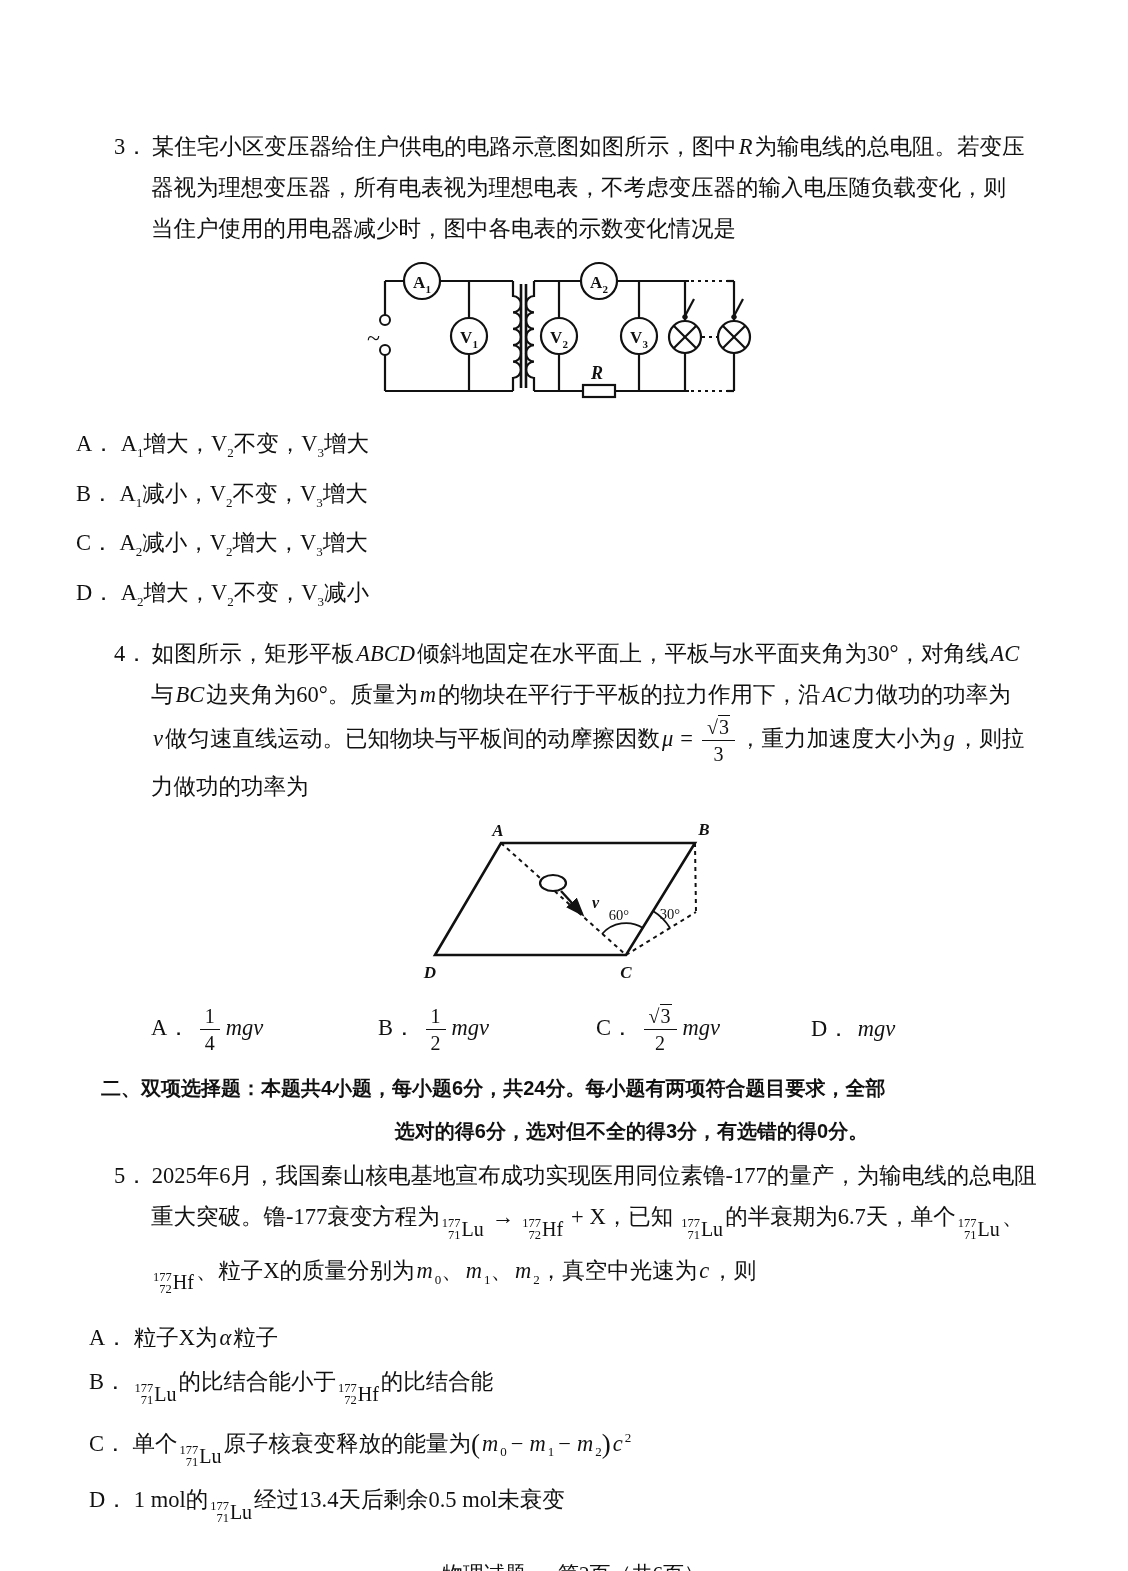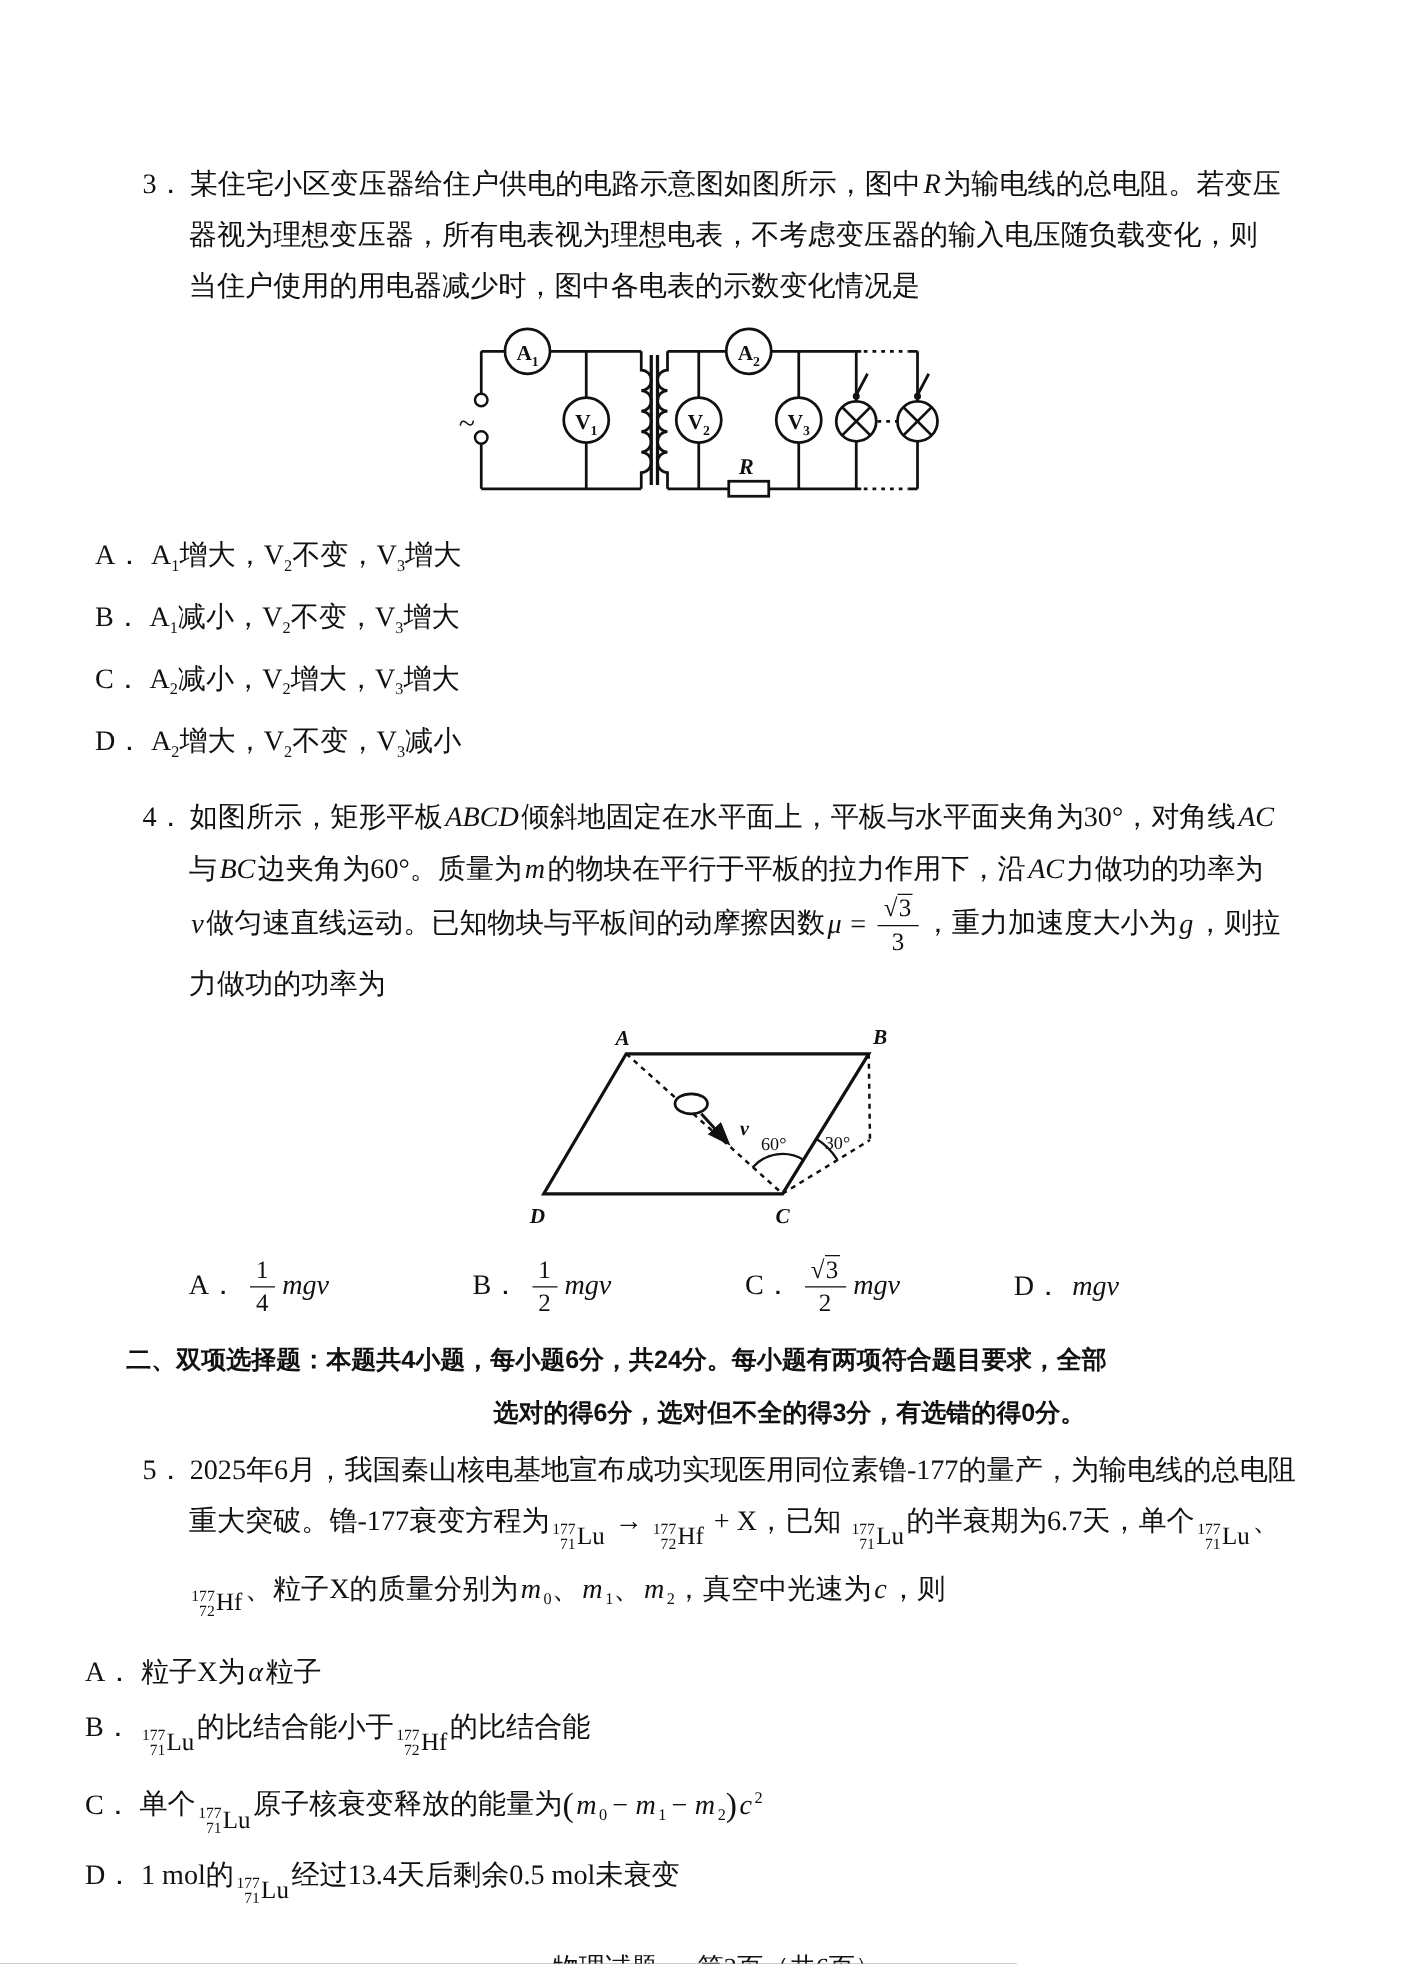--- a/index.html
+++ b/index.html
@@ -34,21 +34,21 @@
   .oc-c{width:215px;}
   .sec{margin-top:12px;font-family:"Liberation Sans","DejaVu Sans",sans-serif;font-weight:bold;}
   .sec .ln{font-size:20px;line-height:43px;}
   .sec-l1{margin-left:101px;}
   .sec-l2{margin-left:135px;text-align:center;}
   #q5{margin-top:2px;}
   .iso{display:inline-flex;align-items:center;vertical-align:-3px;margin:0 2px;}
   .isonum{display:inline-flex;flex-direction:column;align-items:flex-end;margin-right:1px;}
   .isoa,.isoz{font-size:12.5px;line-height:12px;}
   .isoel{font-size:20px;}
-  .opt5{margin-left:68px;font-size:22.5px;line-height:44px;white-space:nowrap;}
+  .opt5{margin-left:89px;font-size:22.5px;line-height:44px;white-space:nowrap;}
   .bigp{font-size:27px;vertical-align:-2px;}
   .pm{padding:0 4px;}
   .gap{margin:0 6px;}
   .footer{margin-top:26px;margin-left:442px;font-size:21px;white-space:nowrap;}
   .fgap{display:inline-block;width:32px;}
 </style>
 </head>
 <body>
 
 <div class="page">

